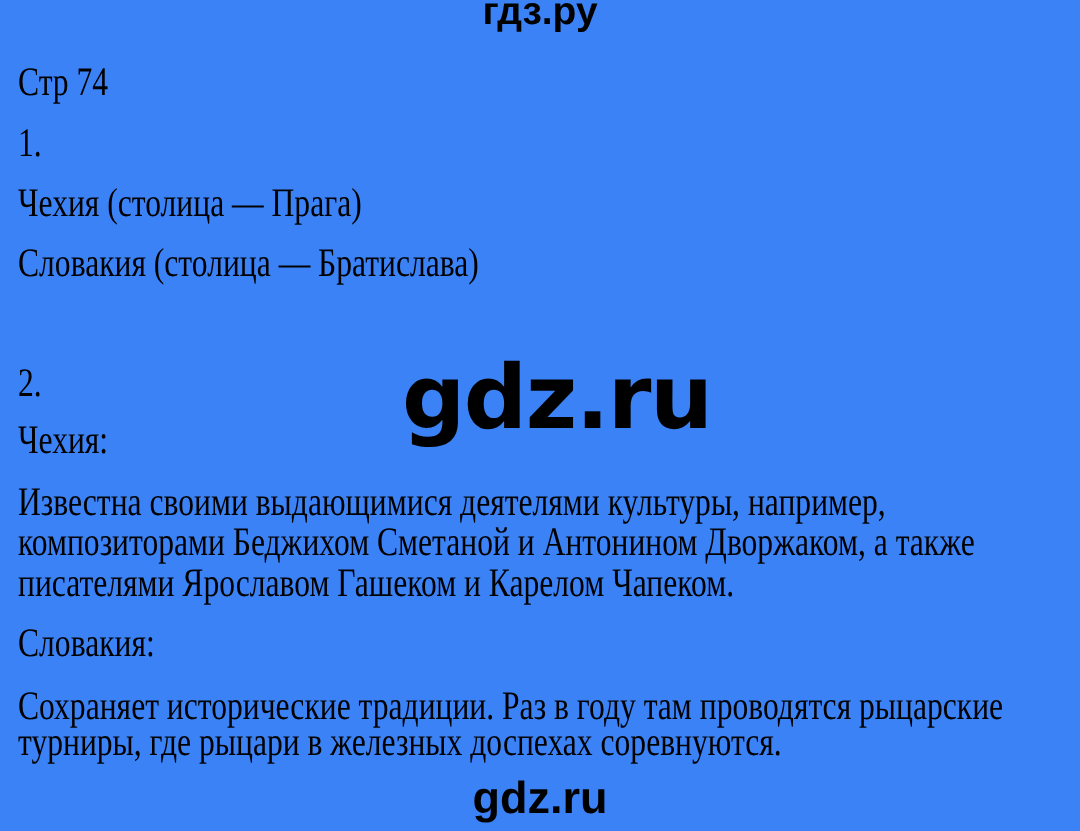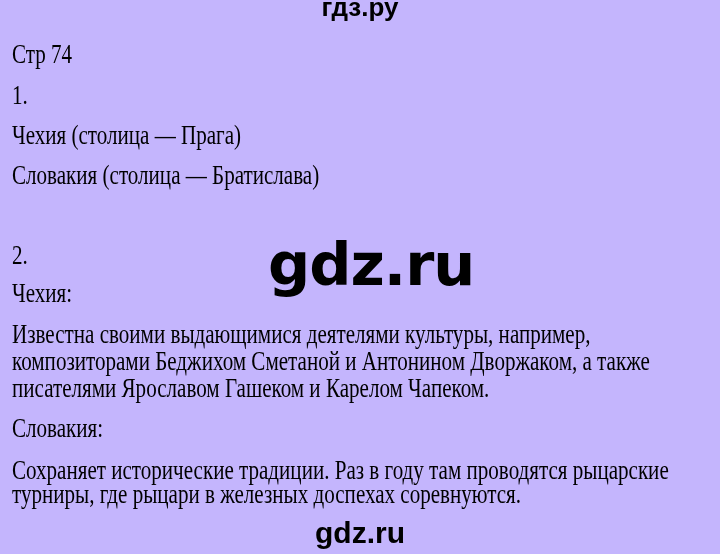--- a/index.html
+++ b/index.html
@@ -1,20 +1,20 @@
 <!DOCTYPE html>
 <html><head>
 <meta charset="utf-8">
 <style>
   html, body { margin: 0; padding: 0; background: #ffffff; }
   .page {
     position: relative;
     width: 720px;
     height: 554px;
-    background: #c4b5fd;
+    background: #3b82f6;
     color: #000000;
     overflow: hidden;
     font-family: "Liberation Serif", serif;
   }
   
   .logo-top {
     position: absolute;
     top: -6px; left: 0;
     width: 720px;
     text-align: center;

